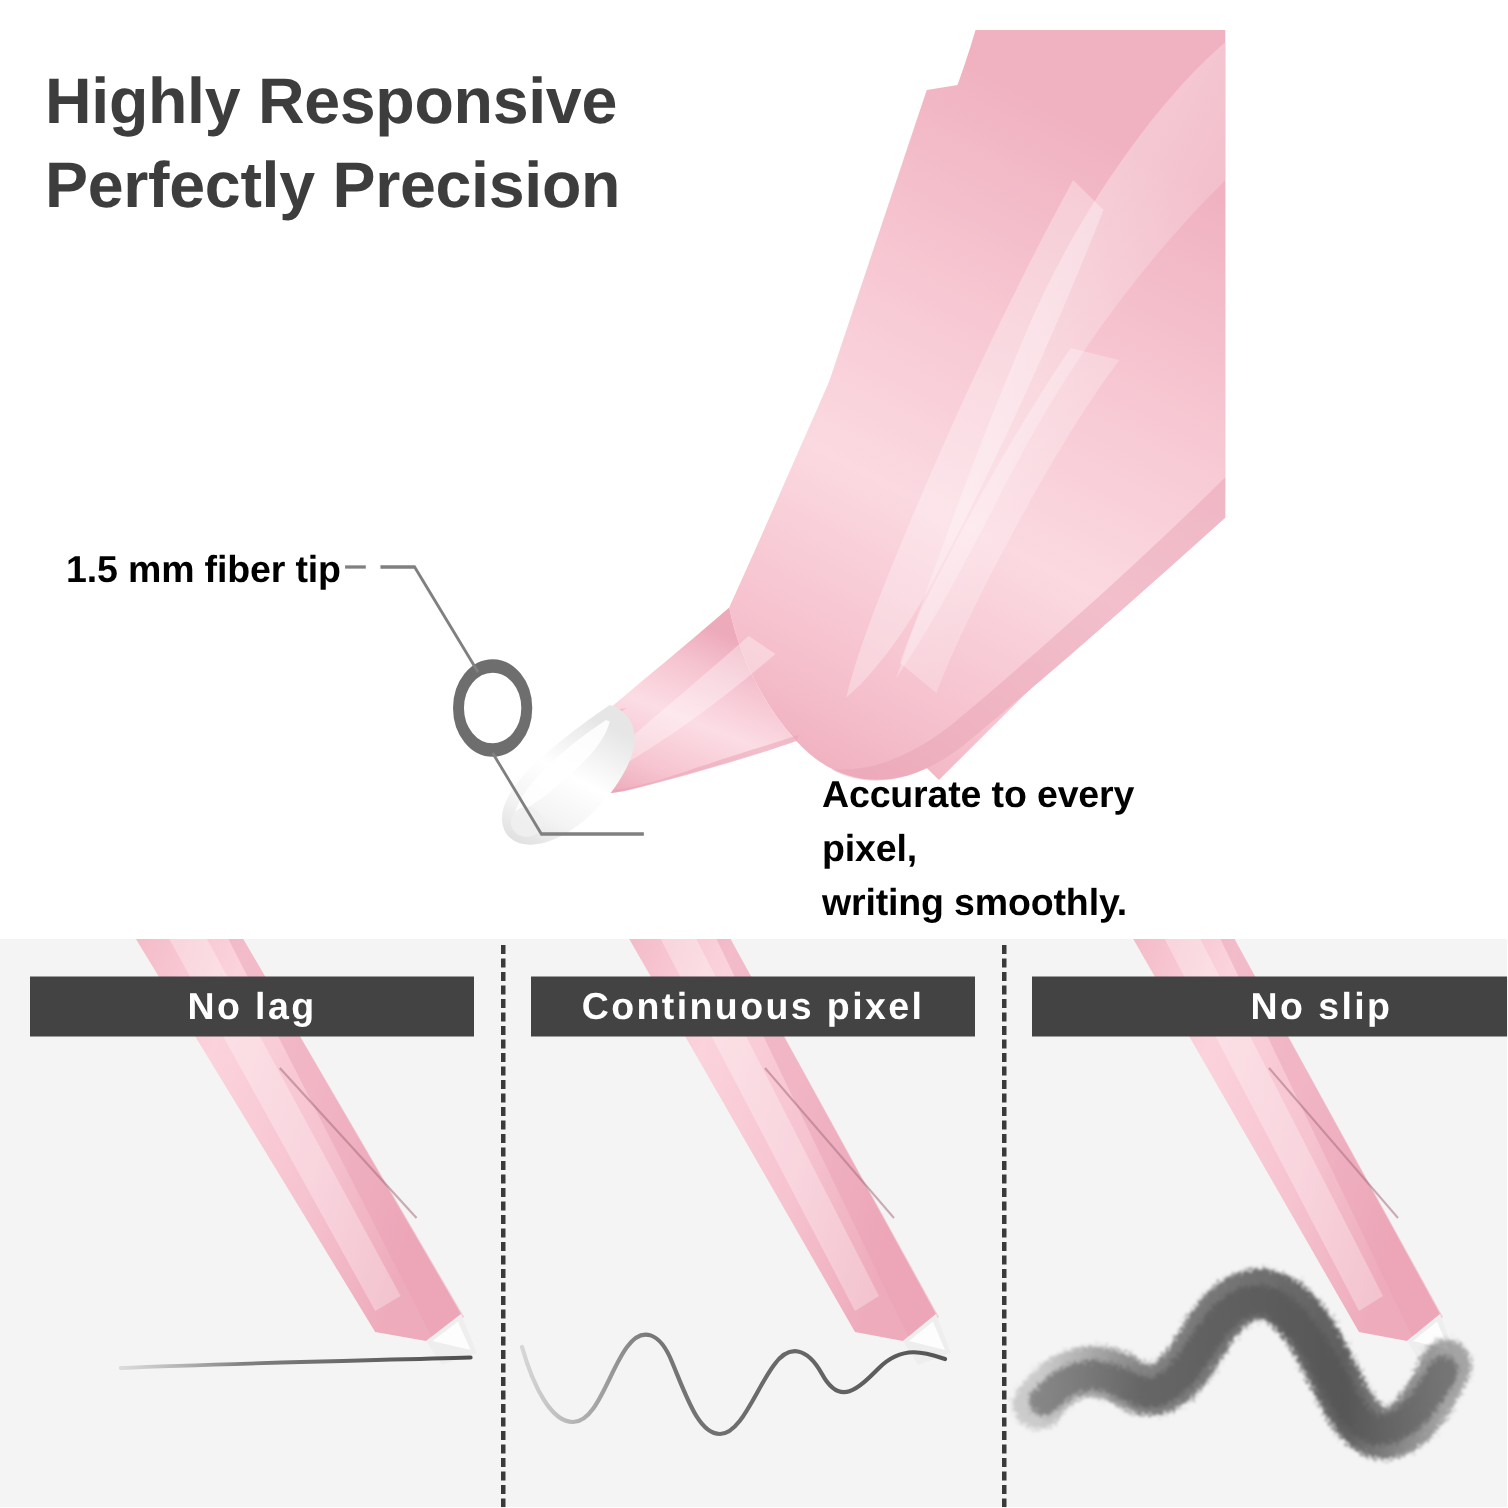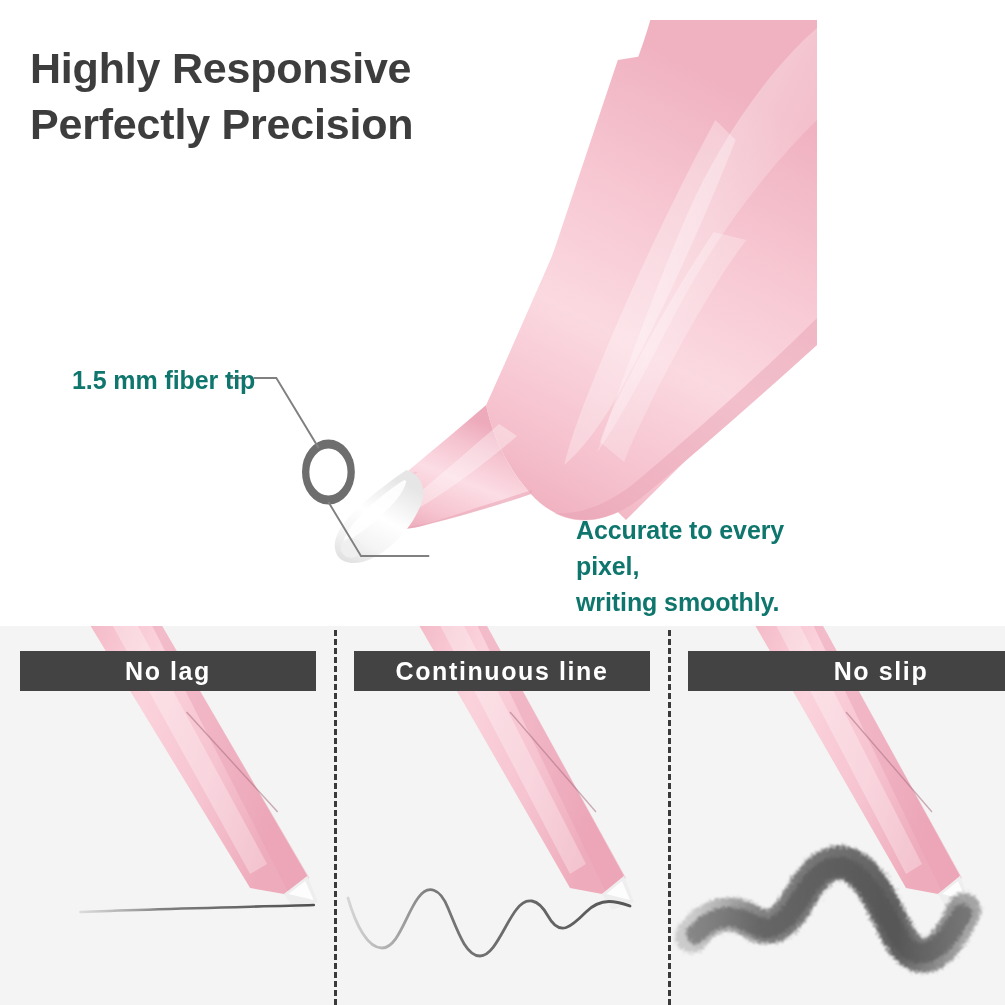--- a/index.html
+++ b/index.html
@@ -14,22 +14,22 @@
   
   #hero{position:absolute;left:0;top:0;width:817px;height:626px;background:#ffffff;overflow:hidden;}
 
   #headline{
     position:absolute;left:30px;top:40px;
     font-size:43px;line-height:56px;font-weight:bold;
     color:#3d3d3d;letter-spacing:-0.2px;white-space:pre-line;
   }
 
   .callout{
-    position:absolute;font-size:25px;font-weight:bold;color:#0f766e;
-    line-height:36px;letter-spacing:-0.1px;margin-left:28px;
+    position:absolute;font-size:25px;font-weight:bold;color:#000000;
+    line-height:36px;letter-spacing:-0.1px;
   }
   #callout-tip{left:44px;top:362px;}
   #callout-accurate{left:548px;top:512px;white-space:pre-line;}
 
   
   #panels{position:absolute;left:0;top:626px;width:1005px;height:379px;background:#f4f4f4;overflow:hidden;}
   .panel{position:absolute;top:0;height:379px;overflow:hidden;background:#f4f4f4;}
   .panel.p0{left:0;width:334px;padding-left:20px;}
   .panel.p1{left:334px;width:334px;}
   .panel.p2{left:668px;width:337px;}
@@ -235,21 +235,21 @@
                  C 22,300 34,322 48,322
                  C 64,322 72,288 84,272
                  C 94,258 106,262 114,282
                  C 124,306 132,330 146,330
                  C 160,330 170,300 182,284
                  C 192,270 204,272 214,290
                  C 226,312 238,300 252,286
                  C 268,270 284,276 296,280" fill="none" stroke="url(#p1line)" stroke-width="2.8" stroke-linecap="round" stroke-linejoin="round"></path>
       </svg>
       <div class="banner">
-        <span>Continuous line</span>
+        <span>Continuous pixel</span>
       </div>
     </div>
 
     <div class="panel p2">
       <svg class="pensvg" viewBox="0 0 337 379" preserveAspectRatio="none">
         <defs>
           <linearGradient id="p2body" x1="0" y1="0" x2="1" y2="0.4">
             <stop offset="0" stop-color="#f2b5c4"></stop>
             <stop offset="0.35" stop-color="#fbd3dc"></stop>
             <stop offset="0.70" stop-color="#f6c3d0"></stop>

